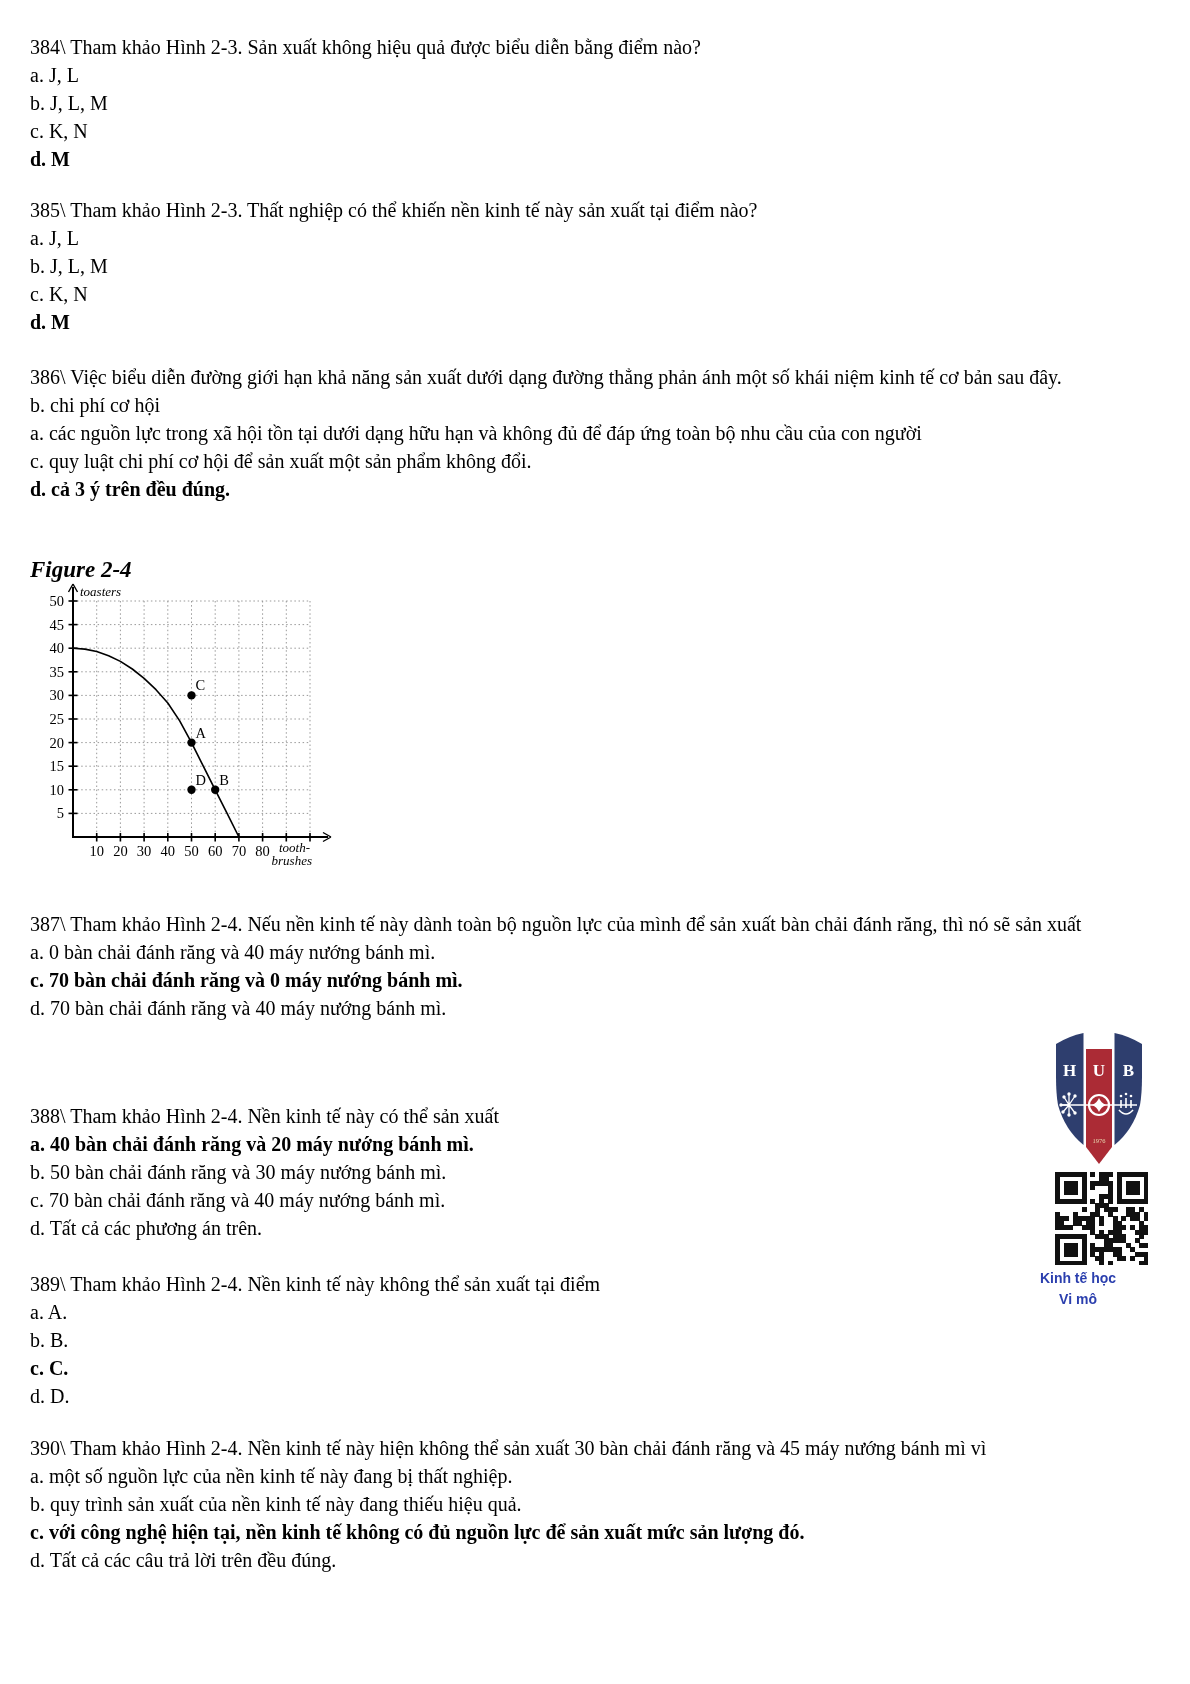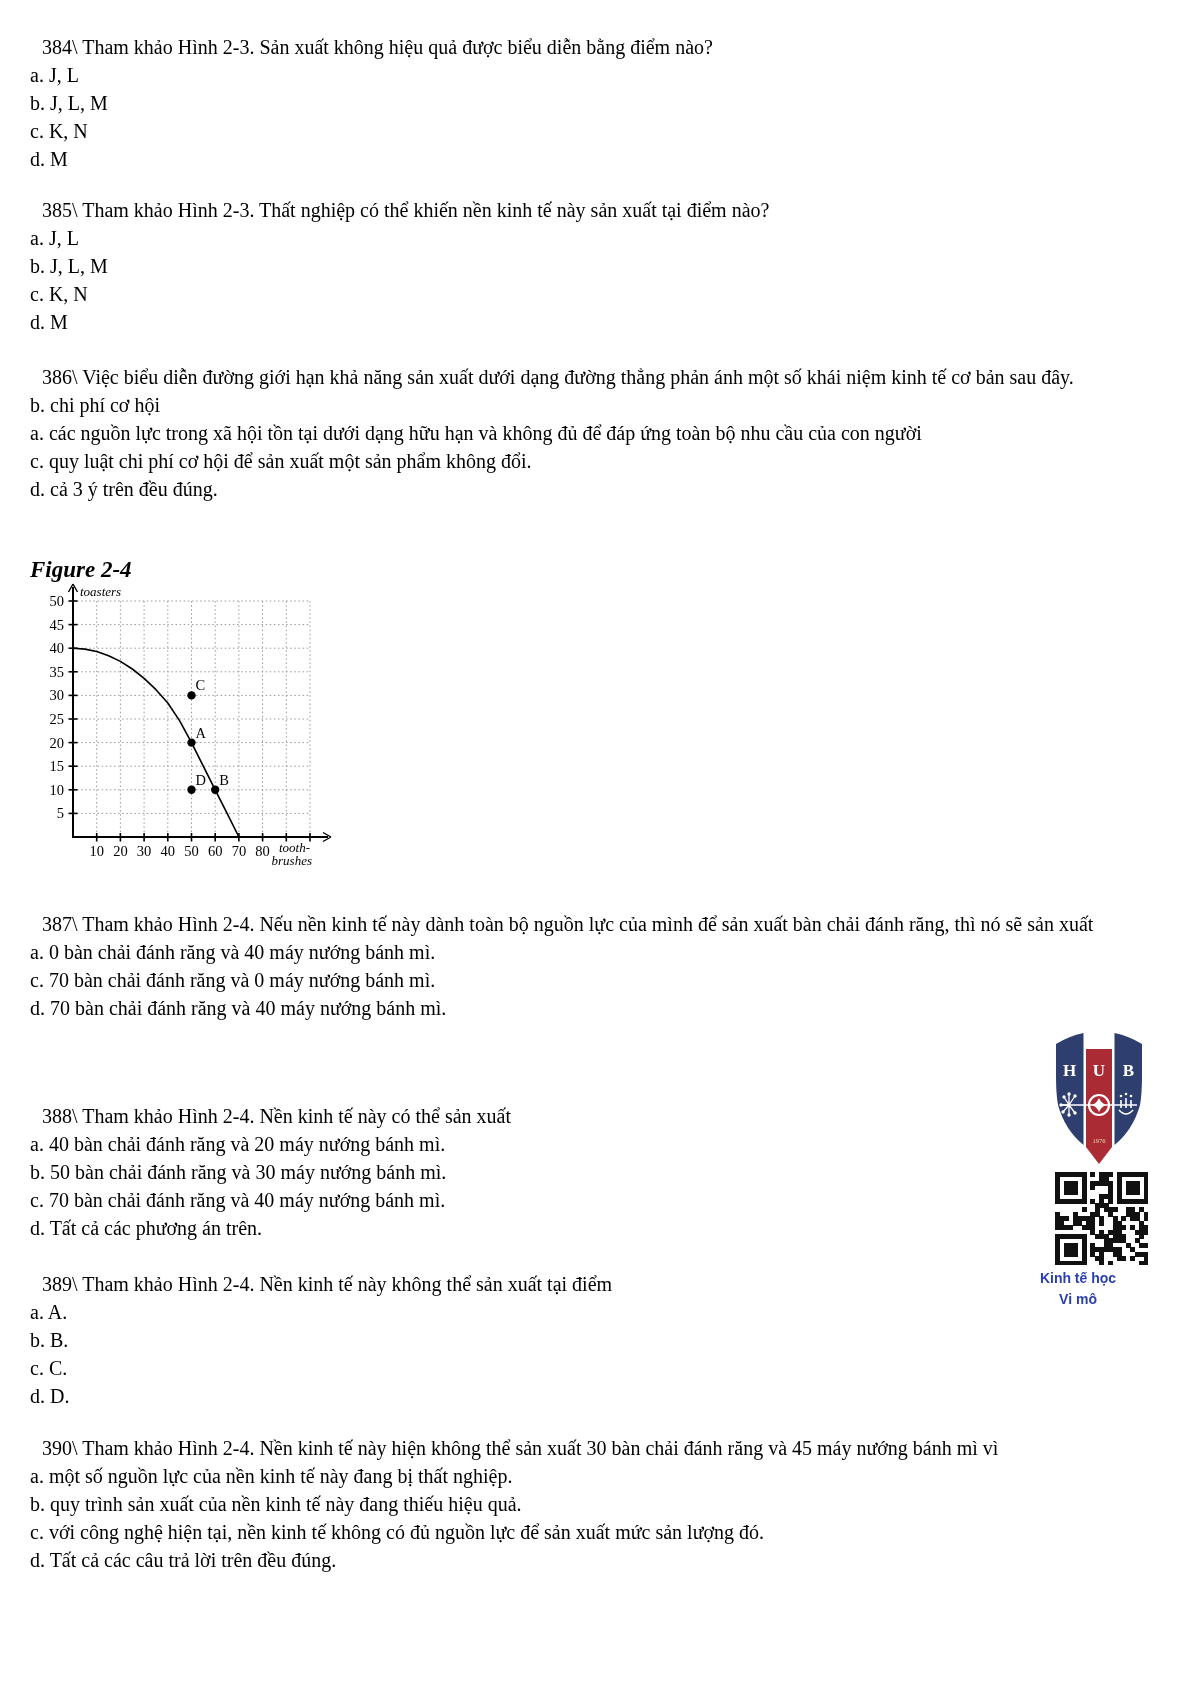--- a/index.html
+++ b/index.html
@@ -2,23 +2,23 @@
 <html><head>
 <meta charset="utf-8">
 <style>
   html,body{margin:0;padding:0;}
   body{
     width:1190px;height:1684px;position:relative;background:#ffffff;
     font-family:"Liberation Serif","DejaVu Serif",serif;
     color:#000;overflow:hidden;
   }
   .qblock{position:absolute;left:30px;width:1138px;font-size:20px;line-height:28px;}
-  .qline{min-height:28px;margin-left:12px;}
+  .qline{min-height:28px;}
   .opt{min-height:28px;}
-  .bold{font-weight:normal;}
+  .bold{font-weight:bold;}
   .figure-title{
     position:absolute;left:30px;top:556px;font-size:23px;
     font-weight:bold;font-style:italic;line-height:28px;
   }
   .chart-wrap{position:absolute;left:40px;top:583px;width:300px;height:292px;}
   .logo-wrap{position:absolute;left:1053px;top:1030px;width:92px;height:136px;}
   .qr-wrap{position:absolute;left:1055px;top:1172px;width:93px;height:93px;}
   .qr-caption{
     position:absolute;left:1013px;top:1268px;width:130px;text-align:center;
     font-family:"Liberation Sans","DejaVu Sans",sans-serif;

